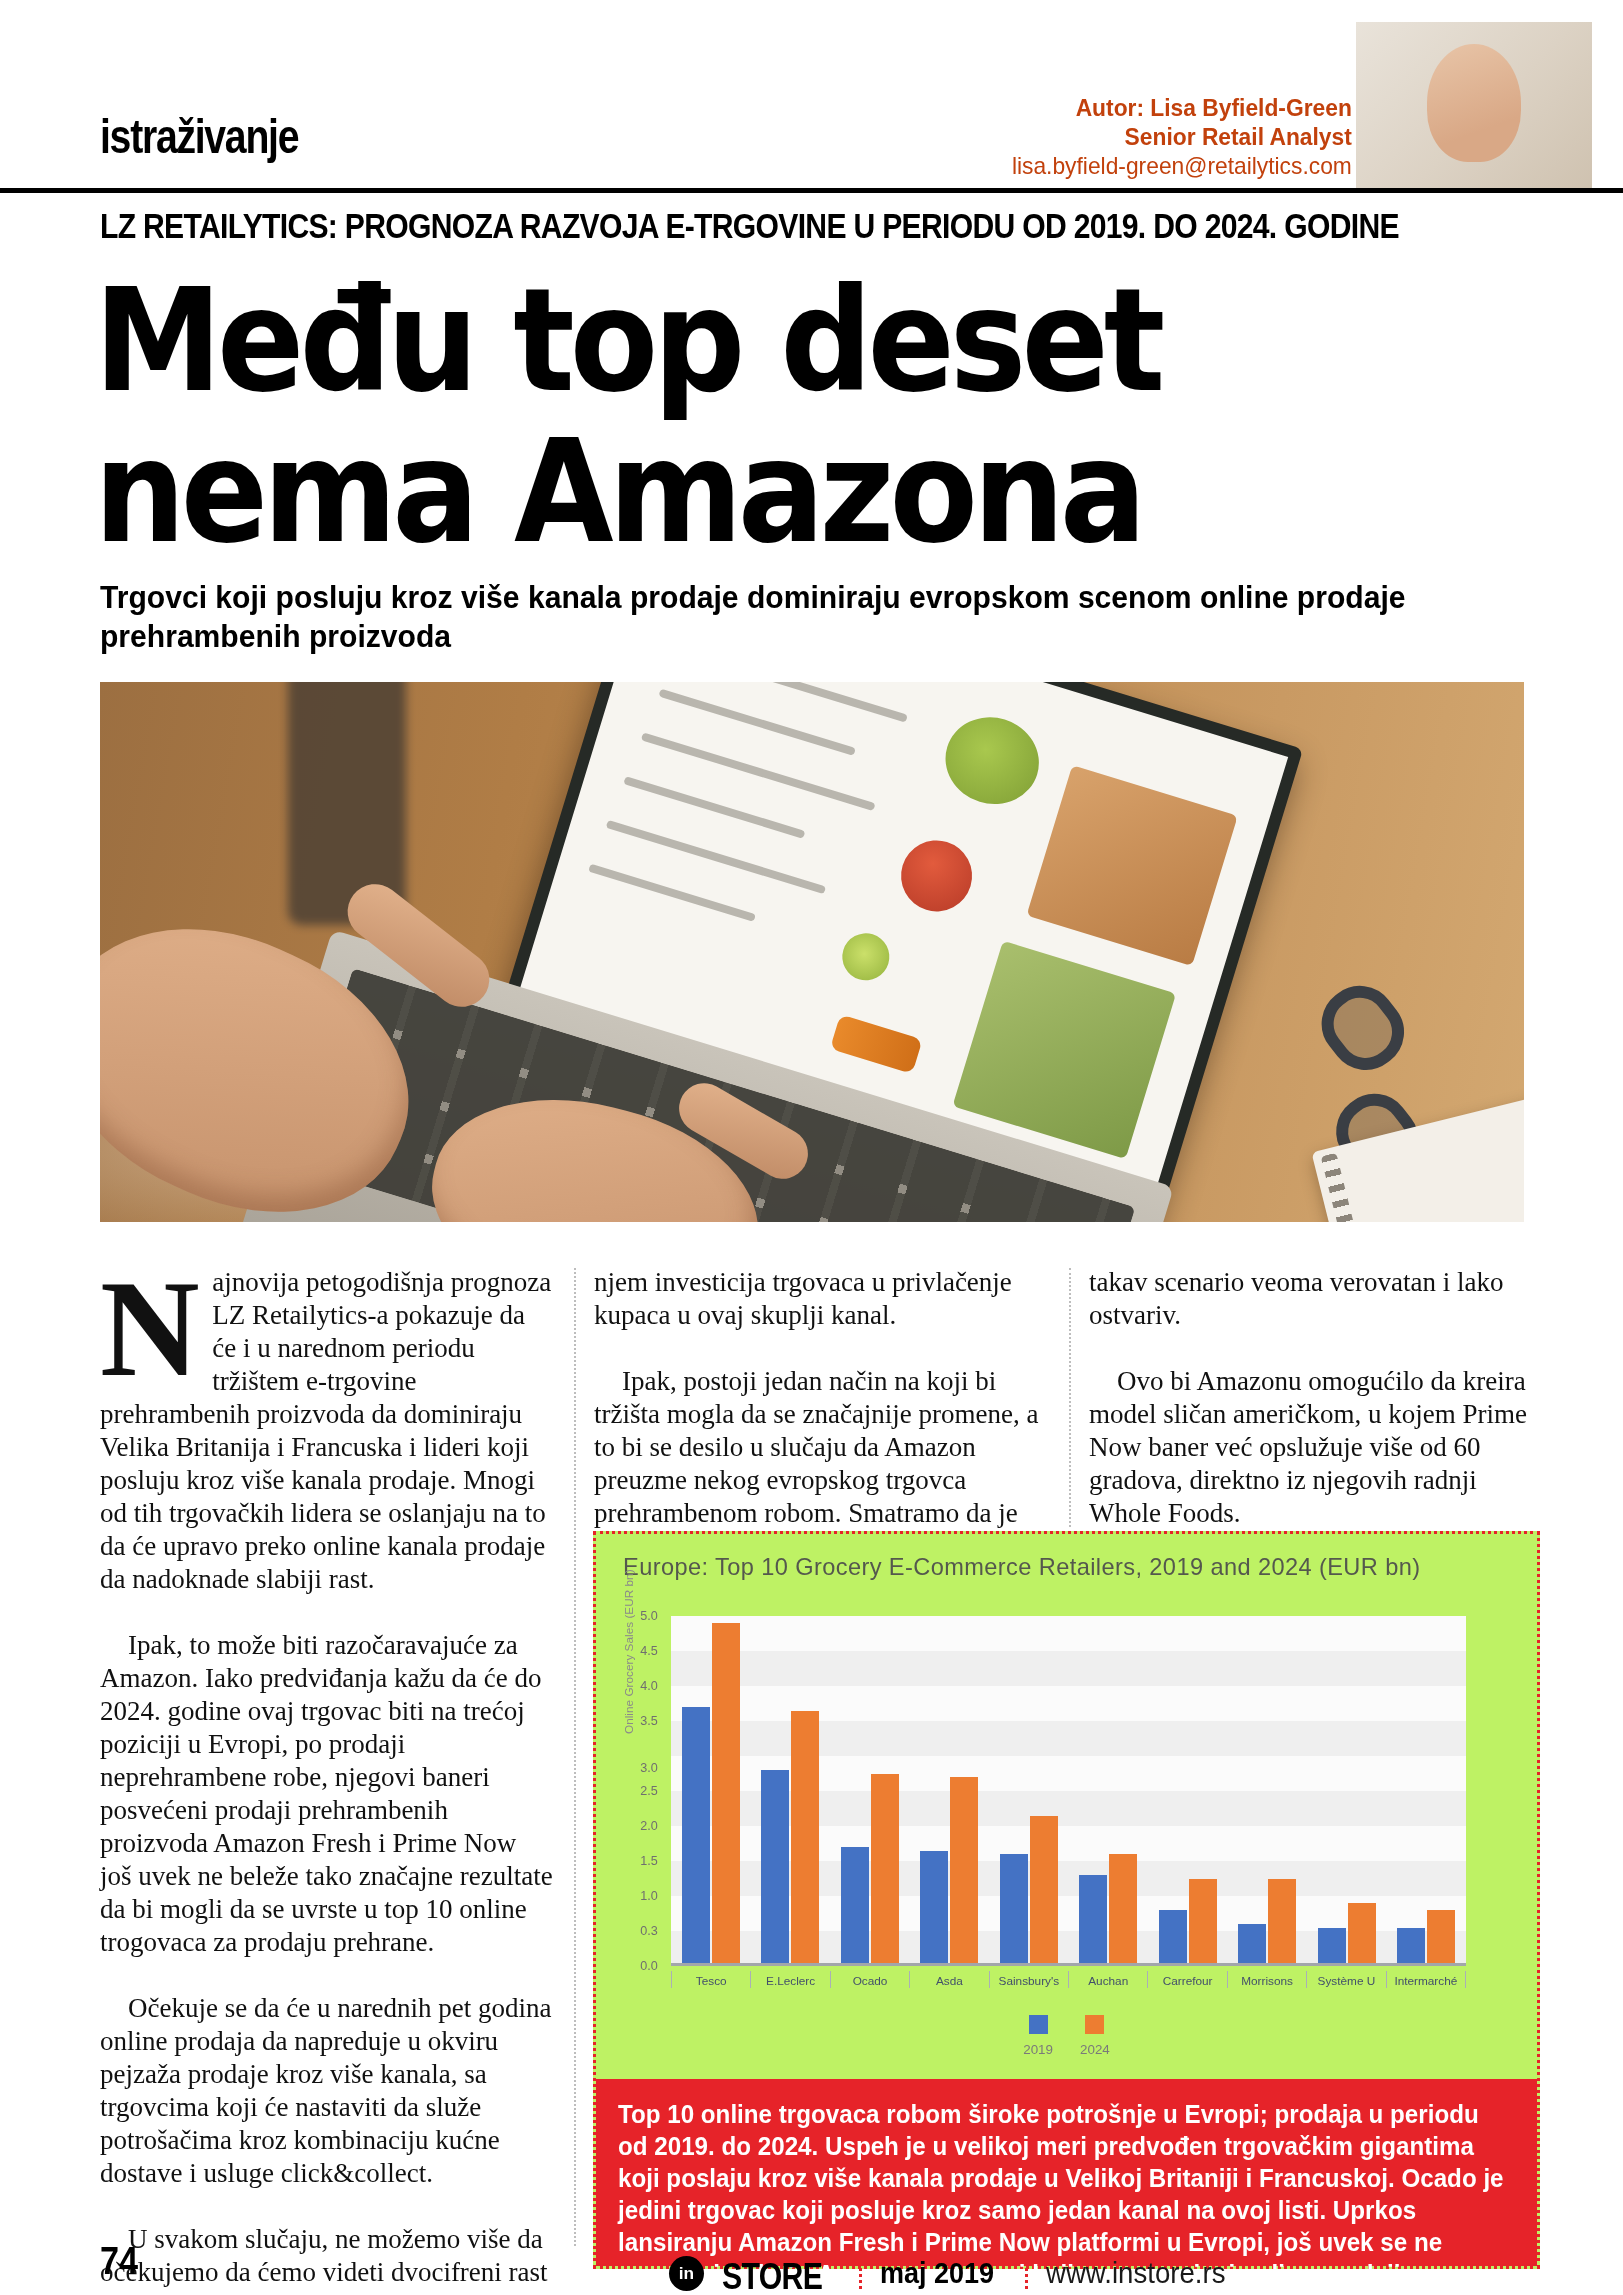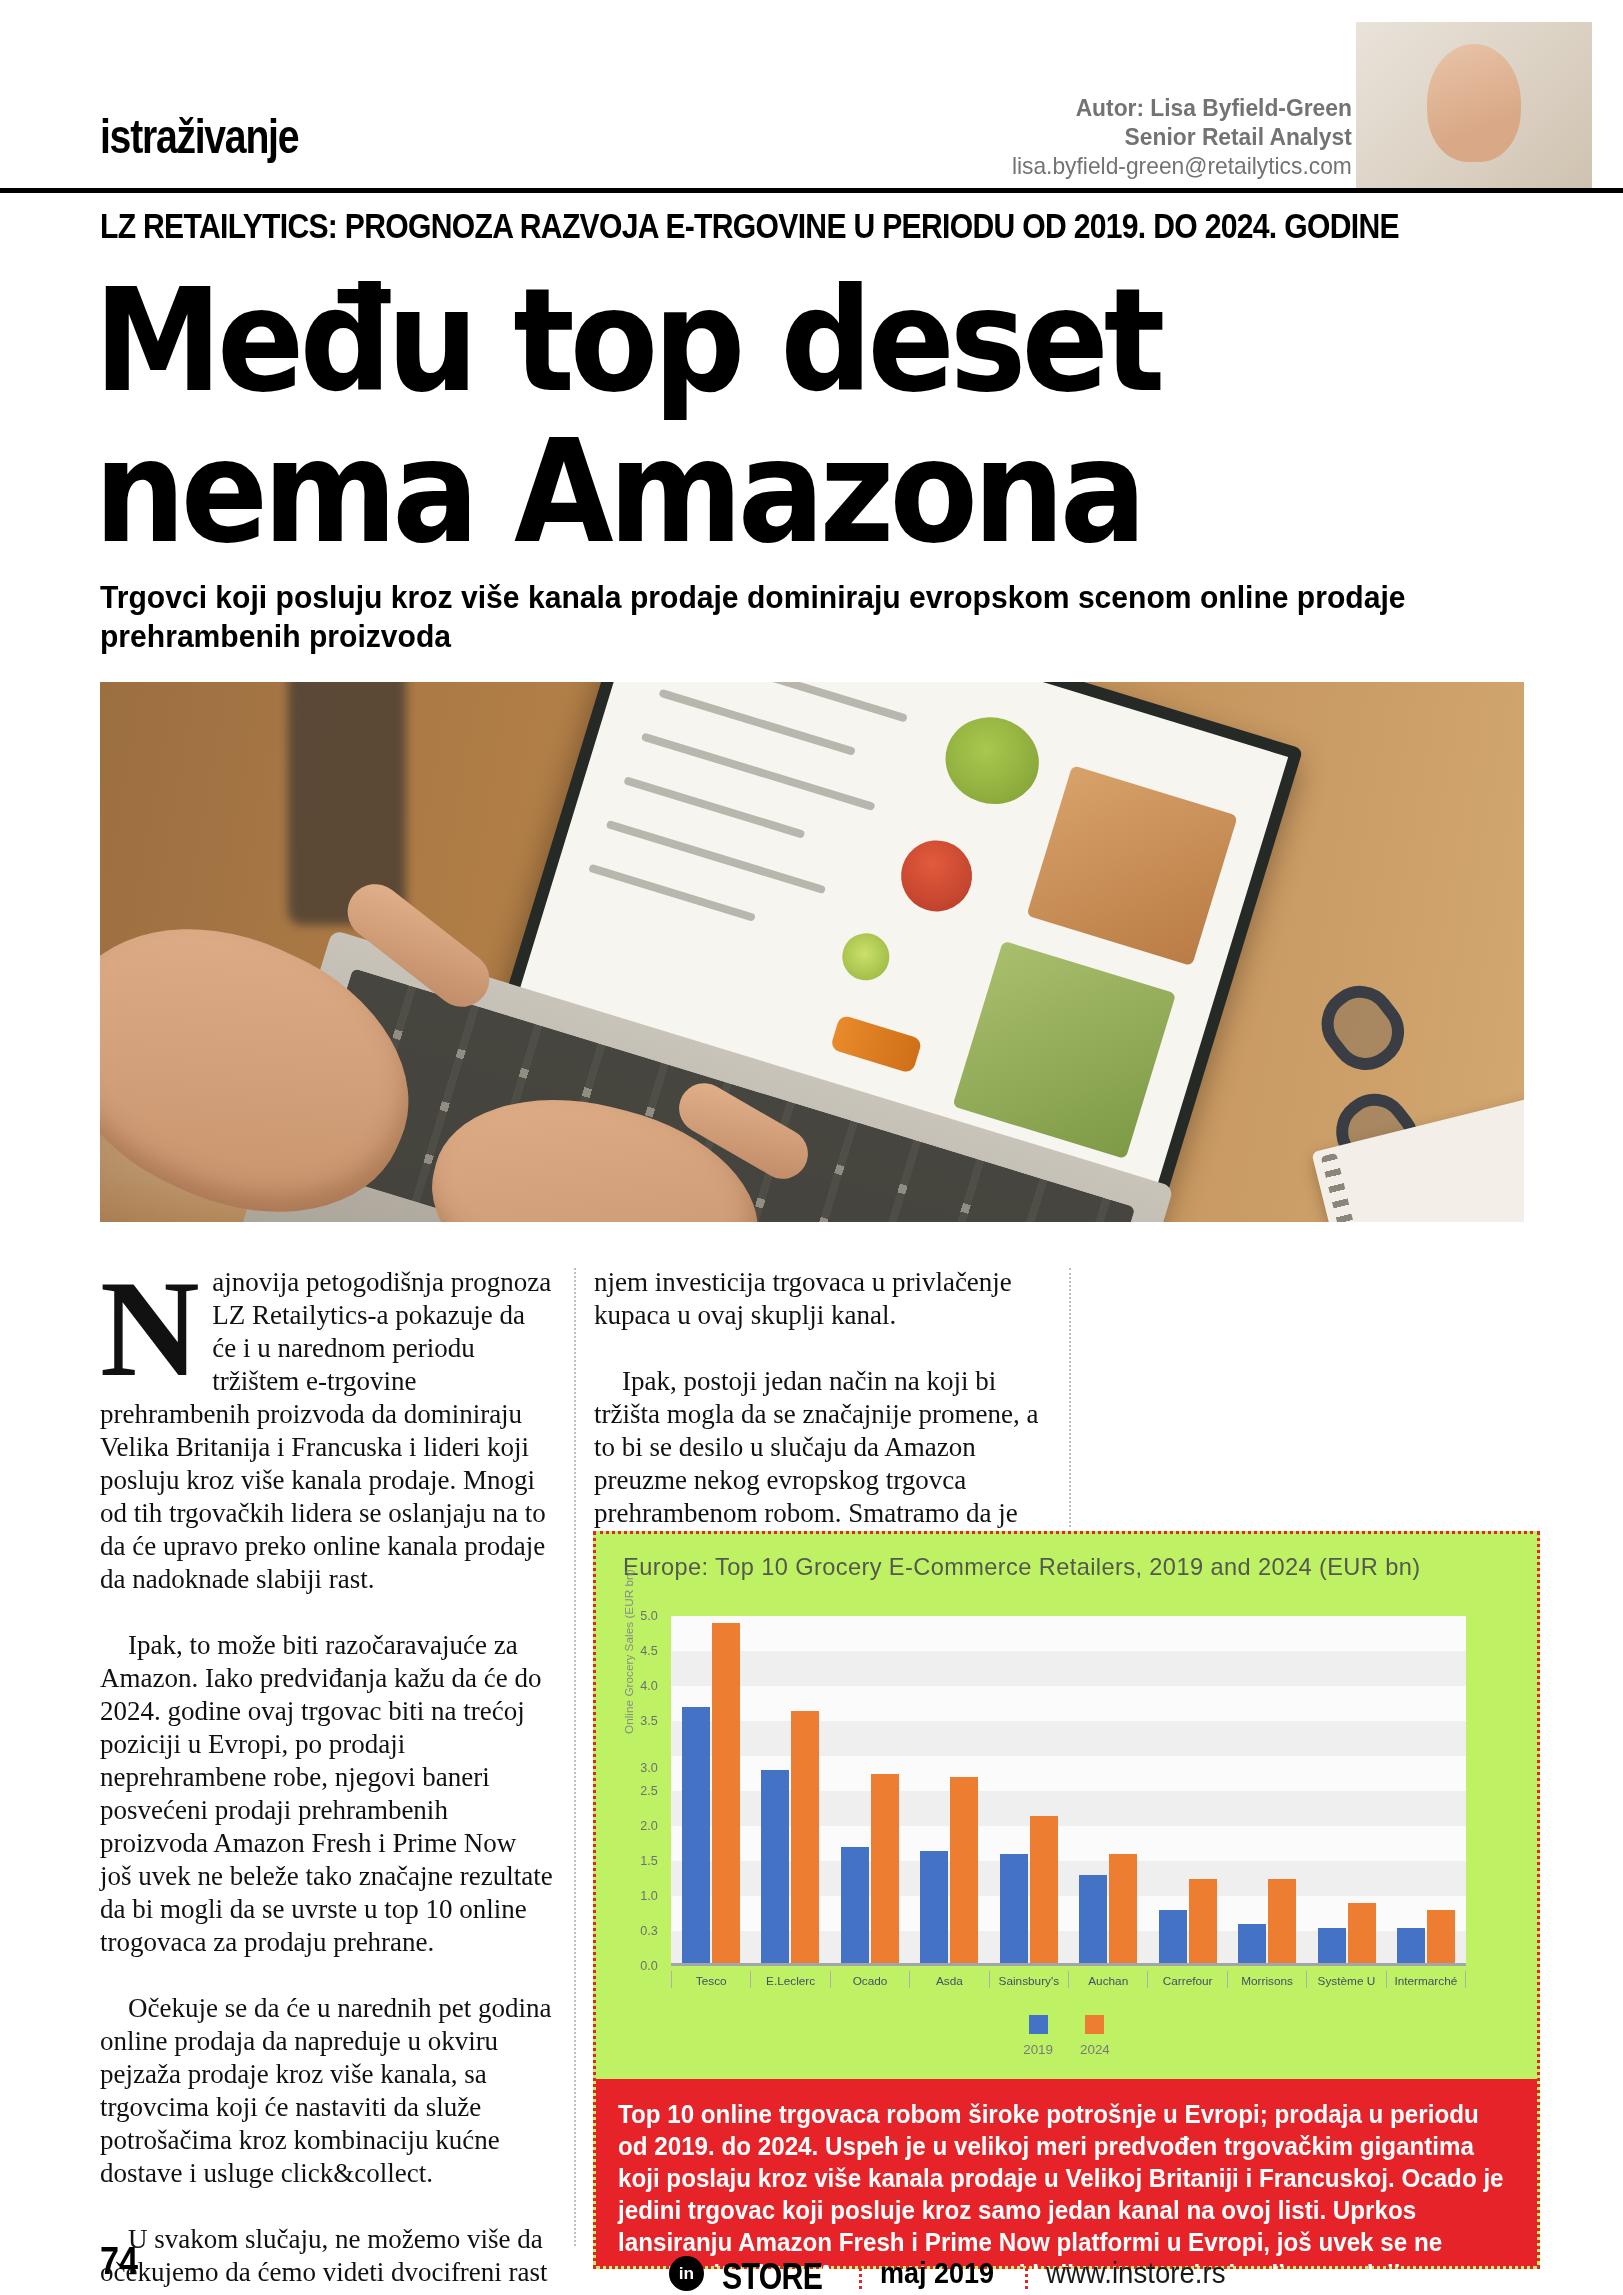--- a/index.html
+++ b/index.html
@@ -2,21 +2,21 @@
 <html style="font-size:12.6px"><head>
 <meta charset="utf-8">
 <style>
   * { margin:0; padding:0; box-sizing:border-box; }
   body { background:#ffffff; font-family:"Liberation Sans","DejaVu Sans",sans-serif; }
   .page { position:relative; width:1623px; height:2295px; background:#ffffff; overflow:hidden; }
 
   
   .section-label { position:absolute; left:100px; top:108px; font-weight:bold; font-size:49px;
     letter-spacing:-1.6px; transform:scaleX(0.80); transform-origin:left; color:#000; }
-  .author-block { position:absolute; right:271px; top:93px; text-align:right; line-height:29px; color:#737373; }
+  .author-block { position:absolute; right:271px; top:93px; text-align:right; line-height:29px; color:#c2410c; }
   .author-name, .author-title { font-weight:bold; font-size:24px; transform:scaleX(0.95); transform-origin:right; }
   .author-email { font-size:24px; transform:scaleX(0.95); transform-origin:right; }
   .author-photo { position:absolute; right:31px; top:22px; width:236px; height:166px; overflow:hidden;
     background:linear-gradient(135deg,#e9e3da 0%,#dcd2c4 55%,#cfc2b0 100%); }
   .face { position:absolute; left:71px; top:22px; width:94px; height:118px; border-radius:55% 55% 48% 48%;
     background:linear-gradient(160deg,#e8c5a8 0%,#d9a886 70%); }
   .hair { position:absolute; left:46px; top:1.6px; width:149px; height:165px; border-radius:50% 50% 30% 30%;
     background:linear-gradient(150deg,#a4683a 0%,#8a4f28 60%,#6f3d1e 100%); z-index:-1; }
   .header-rule { position:absolute; left:0; top:188px; width:1623px; height:4.7px; background:#000; }
   .kicker { position:absolute; left:100px; top:206px; font-weight:bold; font-size:35px; letter-spacing:-0.8px;
@@ -177,20 +177,24 @@
   <div class="col col1 bodytext">
     <p><span class="dropcap">N</span><span>ajnovija petogodišnja prognoza LZ Retailytics-a pokazuje da će i u narednom periodu tržištem e-trgovine prehrambenih proizvoda da dominiraju Velika Britanija i Francuska i lideri koji posluju kroz više kanala prodaje. Mnogi od tih trgovačkih lidera se oslanjaju na to da će upravo preko online kanala prodaje da nadoknade slabiji rast.</span></p>
     <p class="indent">Ipak, to može biti razočaravajuće za Amazon. Iako predviđanja kažu da će do 2024. godine ovaj trgovac biti na trećoj poziciji u Evropi, po prodaji neprehrambene robe, njegovi baneri posvećeni prodaji prehrambenih proizvoda Amazon Fresh i Prime Now još uvek ne beleže tako značajne rezultate da bi mogli da se uvrste u top 10 online trogovaca za prodaju prehrane.</p>
     <p class="indent">Očekuje se da će u narednih pet godina online prodaja da napreduje u okviru pejzaža prodaje kroz više kanala, sa trgovcima koji će nastaviti da služe potrošačima kroz kombinaciju kućne dostave i usluge click&amp;collect.</p>
     <p class="indent">U svakom slučaju, ne možemo više da očekujemo da ćemo videti dvocifreni rast kao u prethodnim godinama, s obzirom na sazrevanje online prodaje prehrambenih proizvoda i sa smanje-</p>
   </div>
   <div class="col col2 bodytext">
     <p>njem investicija trgovaca u privlačenje kupaca u ovaj skuplji kanal.</p>
     <p class="indent">Ipak, postoji jedan način na koji bi tržišta mogla da se značajnije promene, a to bi se desilo u slučaju da Amazon preuzme nekog evropskog trgovca prehrambenom robom. Smatramo da je</p>
   </div>
+  <div class="col col3 bodytext">
+    <p>takav scenario veoma verovatan i lako ostvariv.</p>
+    <p class="indent">Ovo bi Amazonu omogućilo da kreira model sličan američkom, u kojem Prime Now baner već opslužuje više od 60 gradova, direktno iz njegovih radnji Whole Foods.</p>
+  </div>
   <div class="divider-v div1"></div>
   <div class="divider-v div2"></div>
 
   <div class="chart-box">
     <div class="chart-title">Europe: Top 10 Grocery E-Commerce Retailers, 2019 and 2024  (EUR bn)</div>
     <div class="yticks" id="yticks">
         <div class="ytick" style="bottom: 0px;">0.0</div>
         <div class="ytick" style="bottom: 35px;">0.3</div>
         <div class="ytick" style="bottom: 70px;">1.0</div>
         <div class="ytick" style="bottom: 105px;">1.5</div>

